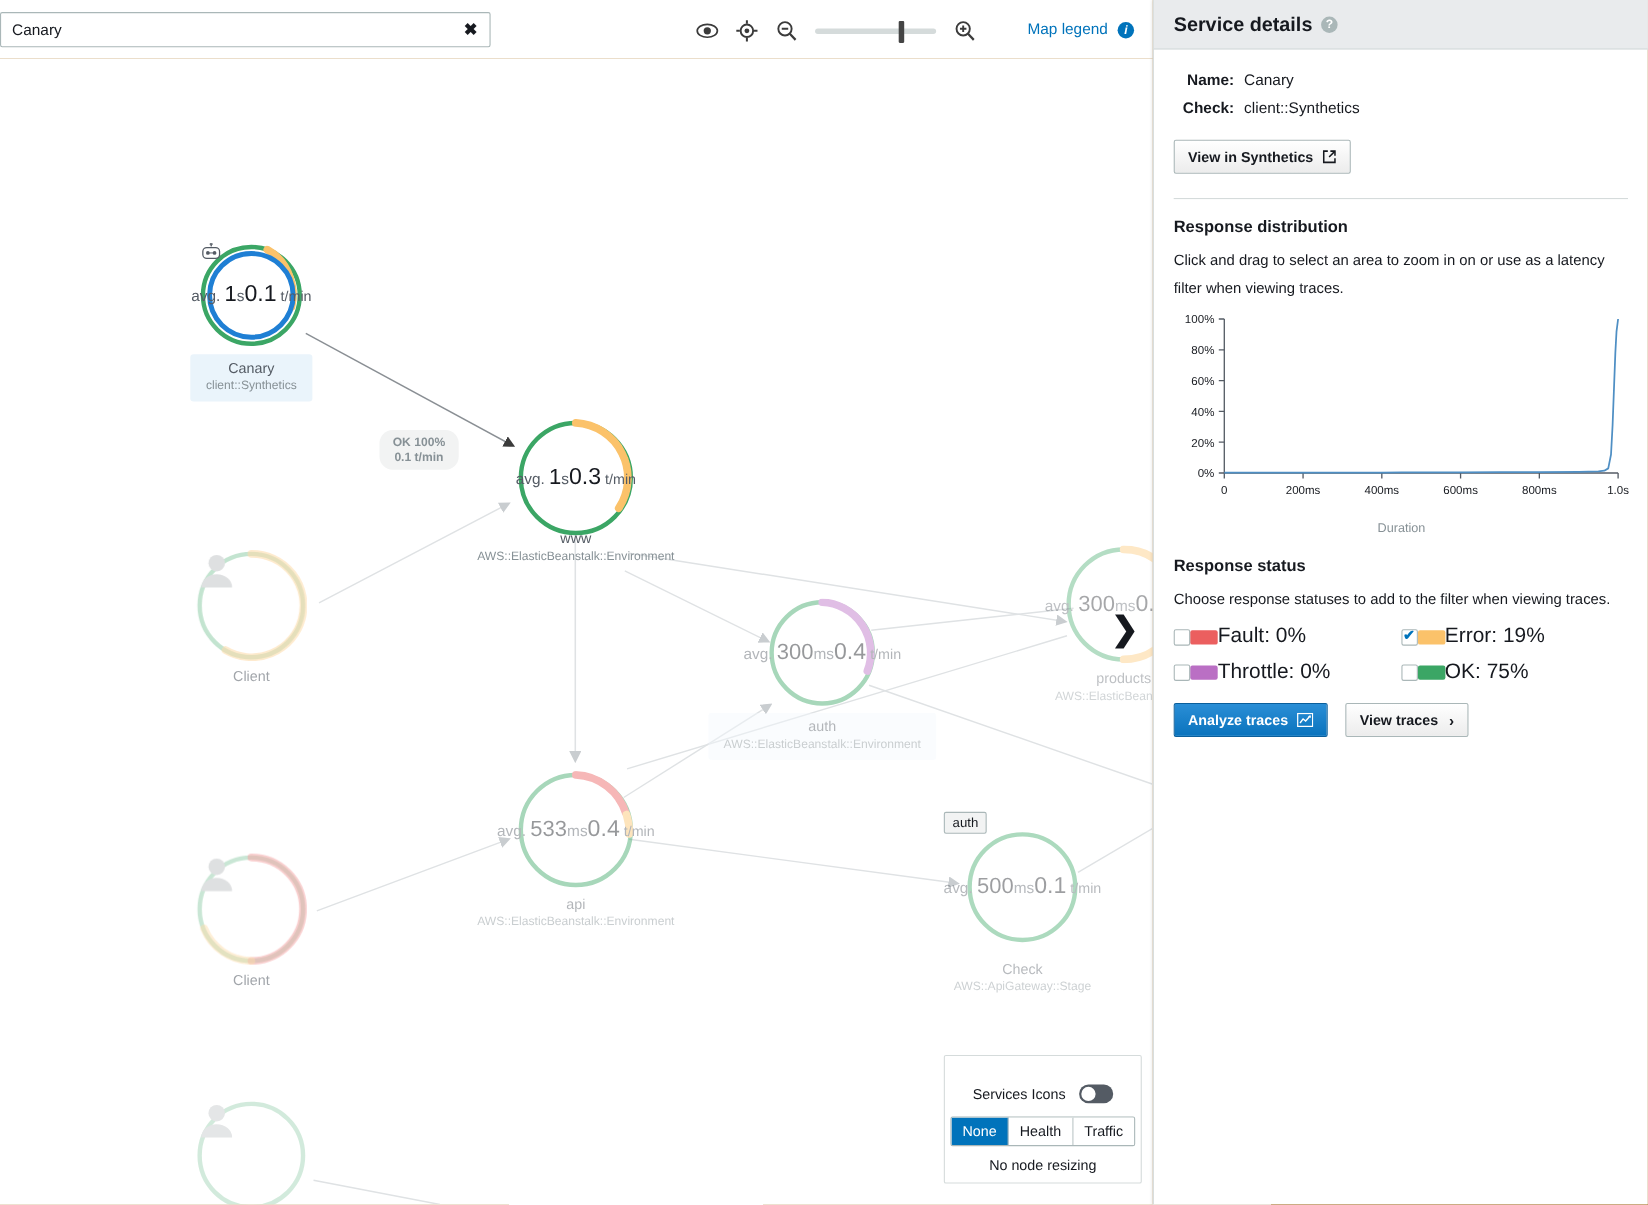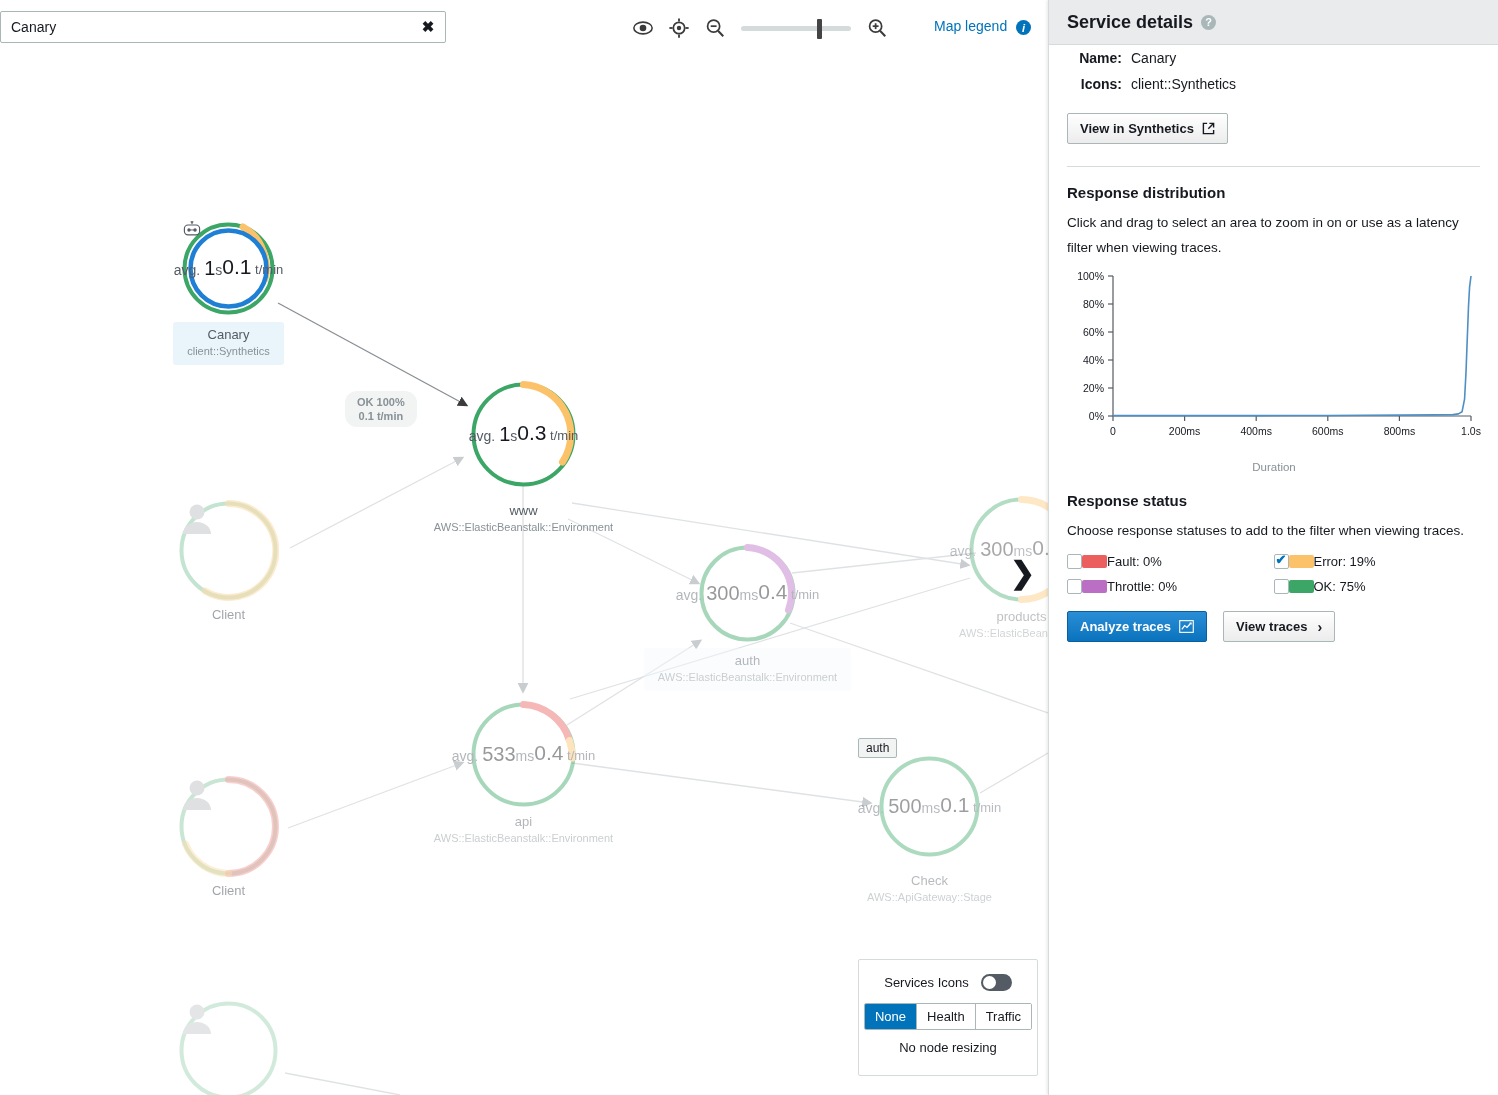--- a/index.html
+++ b/index.html
@@ -71,21 +71,21 @@
     position:absolute; background:#f2f3f3; border:1px solid #aab7b8; border-radius:2px;
     padding:2px 7px; font-size:12px; color:#16191f;
   }
   .chevron-expand { position:absolute; font-size:30px; color:#16191f; font-weight:bold; cursor:pointer; line-height:1; }
   .chevron-down-center { position:absolute; left:533px; top:1050px; font-size:26px; color:#444; cursor:pointer; line-height:1; }
 
   
   .settings-box {
     position:absolute; left:858px; top:959px; width:180px; height:117px;
     background:#fff; border:1px solid #d5dbdb; border-radius:2px;
-    display:flex; flex-direction:column; align-items:center; padding-top:14px;
+    display:flex; flex-direction:column; align-items:center; padding-top:26px;
   }
   .svc-icons-row { display:flex; align-items:center; gap:12px; margin-bottom:12px; }
   .svc-icons-label { font-size:13px; color:#16191f; }
   .toggle { width:31px; height:17px; border-radius:9px; background:#545b64; position:relative; cursor:pointer; }
   .toggle .knob { position:absolute; left:2px; top:2px; width:13px; height:13px; border-radius:50%; background:#fff; }
   .seg-group { display:flex; border:1px solid #aab7b8; border-radius:2px; overflow:hidden; height:27px; }
   .seg { padding:0 10px; font-size:13px; display:flex; align-items:center; justify-content:center;
          background:#fff; color:#16191f; border-right:1px solid #aab7b8; cursor:pointer; }
   .seg:last-child { border-right:none; }
   .seg.active { background:#0073bb; color:#fff; }
@@ -102,41 +102,41 @@
     display:flex; align-items:center; padding:0 18px; gap:8px; flex:none;
   }
   .panel-title { font-size:18px; font-weight:bold; color:#16191f; }
   .help-dot {
     width:15px; height:15px; border-radius:50%; background:#aab7b8; color:#fff;
     font-size:11px; font-weight:bold; display:flex; align-items:center; justify-content:center; cursor:pointer;
   }
   .panel-body { flex:1; overflow:hidden; padding:0 18px; }
   .kv { display:flex; font-size:14px; color:#16191f; line-height:26px; }
   .kv .k { width:55px; text-align:right; font-weight:bold; margin-right:9px; flex:none; }
-  .kv-block { }
+  .kv-block { padding-top:14px; }
   .btn {
     display:inline-flex; align-items:center; gap:8px; height:31px; padding:0 12px;
     border:1px solid #aab7b8; border-radius:2px; font-size:13px; font-weight:bold; color:#16191f;
     background:linear-gradient(#fff,#ececec); cursor:pointer; white-space:nowrap;
   }
   .btn.primary {
     background:linear-gradient(#2a8ed6,#0a73bd); border-color:#0a5f9c; color:#fff;
   }
   .btn-row { display:flex; gap:16px; margin-top:17px; }
   .divider { height:1px; background:#d5dbdb; margin:22px 0 0; }
   .sec-title { font-size:15px; font-weight:bold; color:#16191f; margin:17px 0 9px; }
   .sec-desc { font-size:13.5px; color:#16191f; line-height:25px; }
 
   
   .chart-wrap { margin-top:8px; position:relative; width:414px; height:210px; }
   .chart-xlabel { position:absolute; left:0; top:193px; width:414px; text-align:center; font-size:11.5px; color:#879196; }
 
   
   .status-grid { display:grid; grid-template-columns:1fr 1fr; row-gap:10px; margin-top:11px; }
-  .status-item { display:flex; align-items:center; gap:0; font-size:13px; color:#16191f; }
+  .status-item { display:flex; align-items:center; gap:0; font-size:19px; color:#16191f; }
   .cb {
     width:15px; height:15px; border:1px solid #aab7b8; border-radius:2px; background:#fff;
     cursor:pointer; flex:none; position:relative;
   }
   .cb.checked::after {
     content:"✔"; position:absolute; left:1px; top:-3px; font-size:13px; color:#0073bb; font-weight:bold;
   }
   .swatch { width:25px; height:13px; border-radius:2px; flex:none; }
   .panel-footer {
     height:55px; background:#f2f3f3; border-top:1px solid #d5dbdb;
@@ -279,21 +279,21 @@
         <path d="M 53.5 3.5 A 50 50 0 0 1 92.5 81" fill="none" stroke="#fbc26a" stroke-width="7" stroke-linecap="round"></path>
       </svg>
       <div class="node-center">
         <div class="mline1">
           <span>avg.</span> <b>1</b><span>s</span>
         </div>
         <div class="mline2">
           <b>0.3</b> <span>t/min</span>
         </div>
       </div>
-      <div class="node-label" style="top:121px;">
+      <div class="node-label" style="top:100px;">
         <div class="node-name">www</div>
         <div class="node-type">AWS::ElasticBeanstalk::Environment</div>
       </div>
     </div>
 
     <div class="node" style="left:470px; top:648px; width:107px; height:107px; opacity:.45;">
       <svg width="107" height="107" viewBox="0 0 107 107">
         <circle cx="53.5" cy="53.5" r="50" fill="none" stroke="#3ba665" stroke-width="4"></circle>
         <path d="M 53.5 3.5 A 50 50 0 0 1 99 38.5" fill="none" stroke="#eb5f5f" stroke-width="7" stroke-linecap="round"></path>
         <path d="M 99.5 39.5 A 50 50 0 0 1 102 57" fill="none" stroke="#fbc26a" stroke-width="7" stroke-linecap="round"></path>
@@ -444,21 +444,21 @@
       <span class="help-dot">?</span>
     </div>
 
     <div class="panel-body">
       <div class="kv-block">
         <div class="kv">
           <span class="k">Name:</span>
           <span>Canary</span>
         </div>
         <div class="kv">
-          <span class="k">Icons:</span>
+          <span class="k">Check:</span>
           <span>client::Synthetics</span>
         </div>
       </div>
 
       <div style="margin-top:16px;">
         <button class="btn">
           <span>View in Synthetics</span>
           <svg width="13" height="13" viewBox="0 0 14 14">
             <path d="M5.5 1.5 H1.5 V12.5 H12.5 V8.5" fill="none" stroke="#16191f" stroke-width="1.5"></path>
             <path d="M8 1.5 H12.5 V6" fill="none" stroke="#16191f" stroke-width="1.5"></path>

